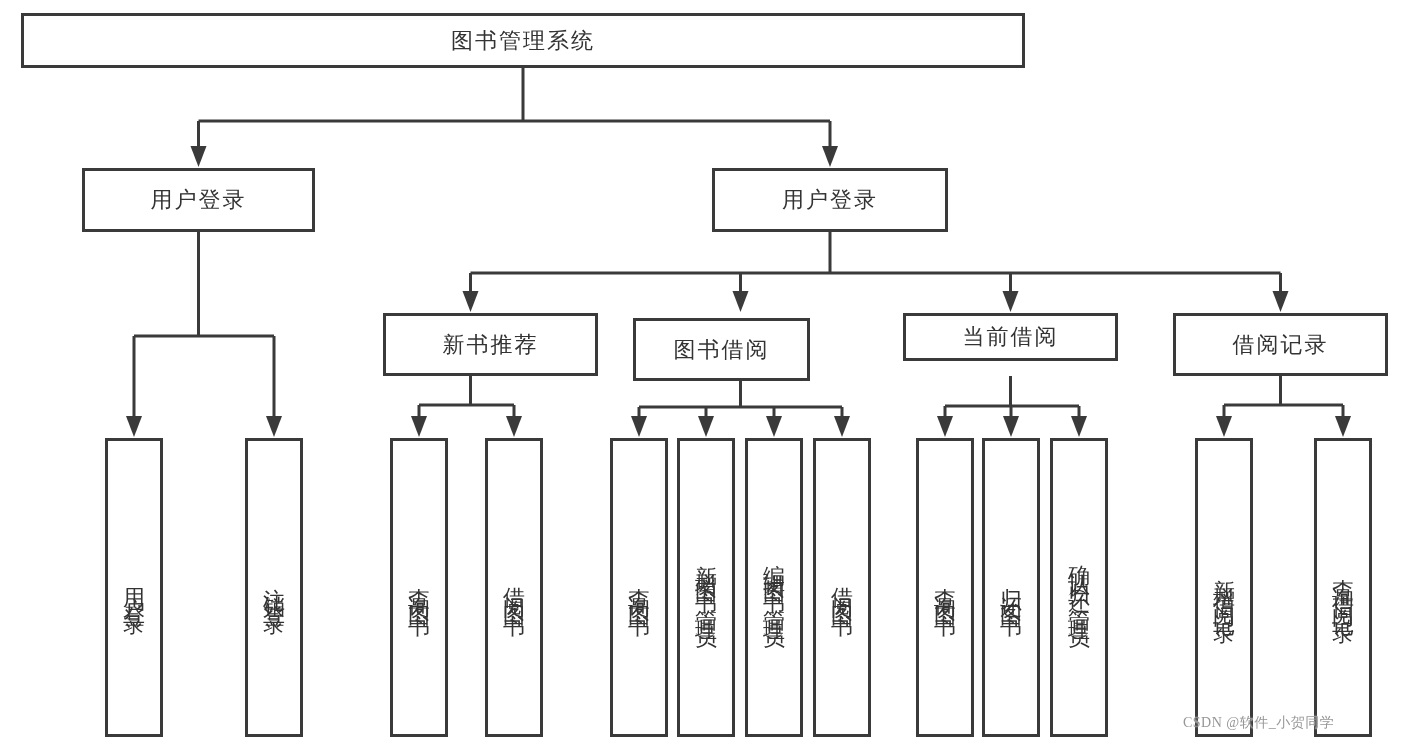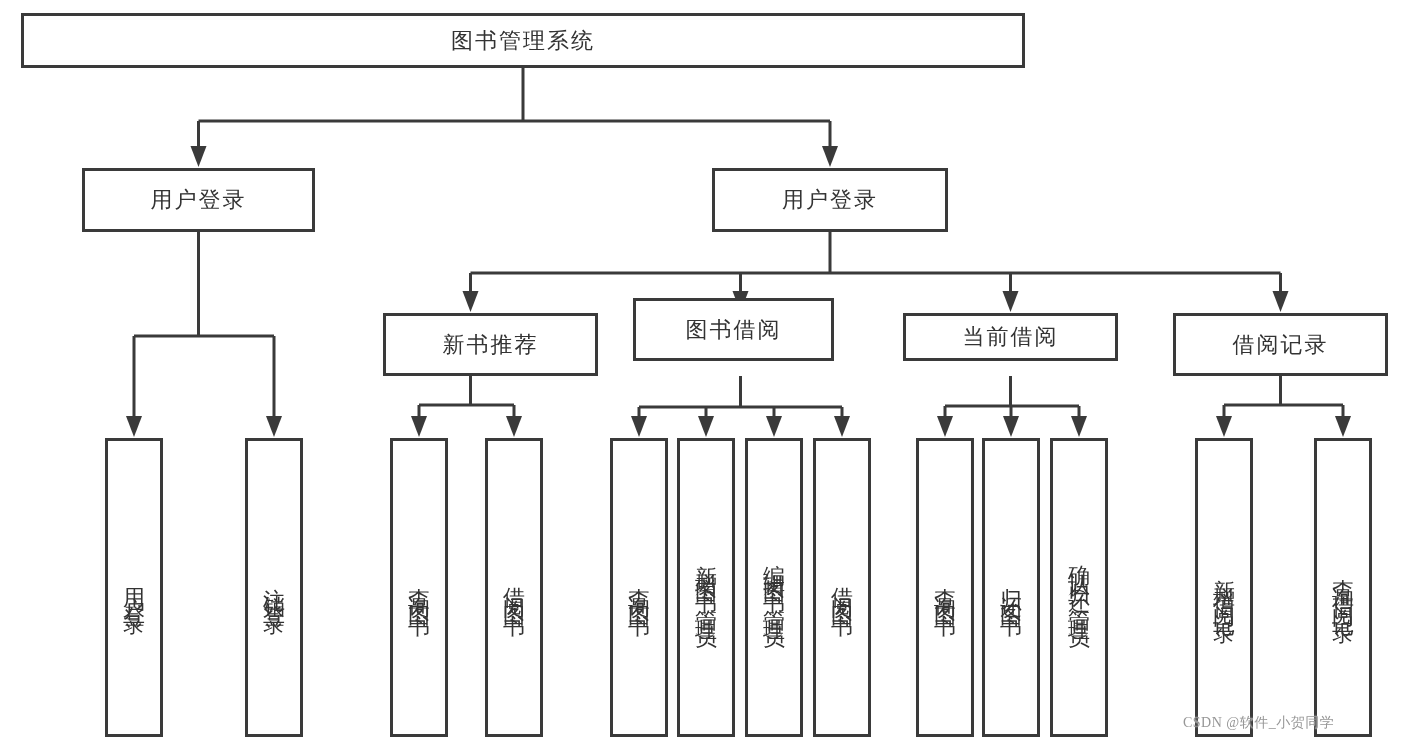--- a/index.html
+++ b/index.html
@@ -120,21 +120,21 @@
   <div class="box" style="left:82px; top:168px; width:233px; height:64px;">
     <span class="hlabel">用户登录</span>
   </div>
   <div class="box" style="left:712px; top:168px; width:236px; height:64px;">
     <span class="hlabel">用户登录</span>
   </div>
 
   <div class="box" style="left:363px; top:313px; width:215px; height:63px;margin-left:20px;">
     <span class="hlabel">新书推荐</span>
   </div>
-  <div class="box" style="left:633px; top:298px; width:201px; height:63px;">
+  <div class="box" style="left:633px; top:318px; width:177px; height:63px;">
     <span class="hlabel">图书借阅</span>
   </div>
   <div class="box" style="left:903px; top:313px; width:215px; height:48px;">
     <span class="hlabel">当前借阅</span>
   </div>
   <div class="box" style="left:1173px; top:313px; width:215px; height:63px;">
     <span class="hlabel">借阅记录</span>
   </div>
 
   <div class="box vbox" style="left:105px;">

